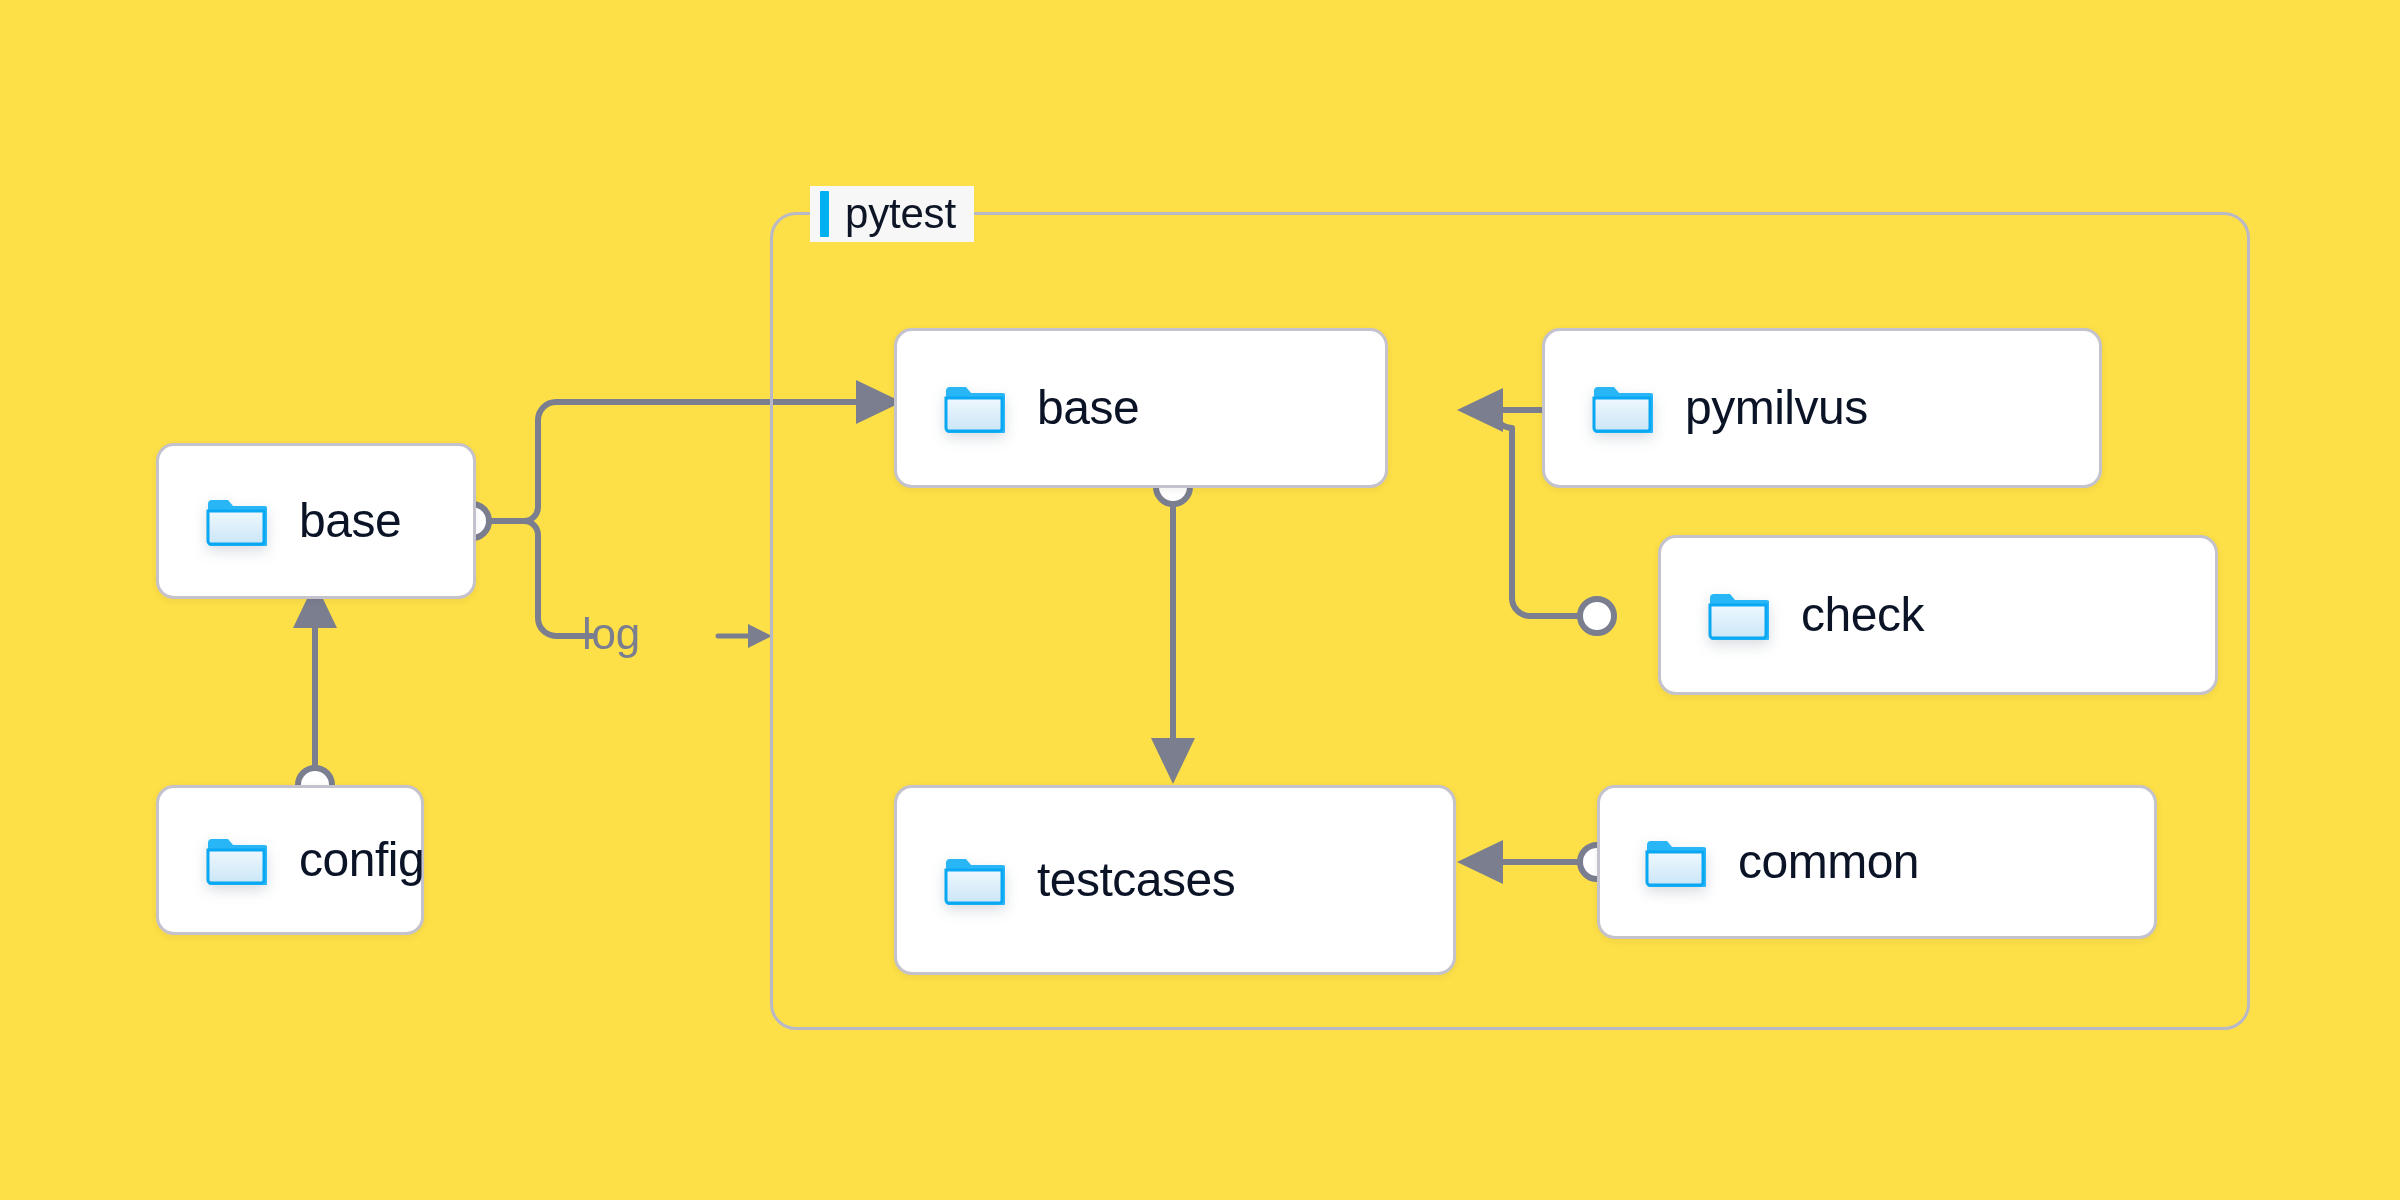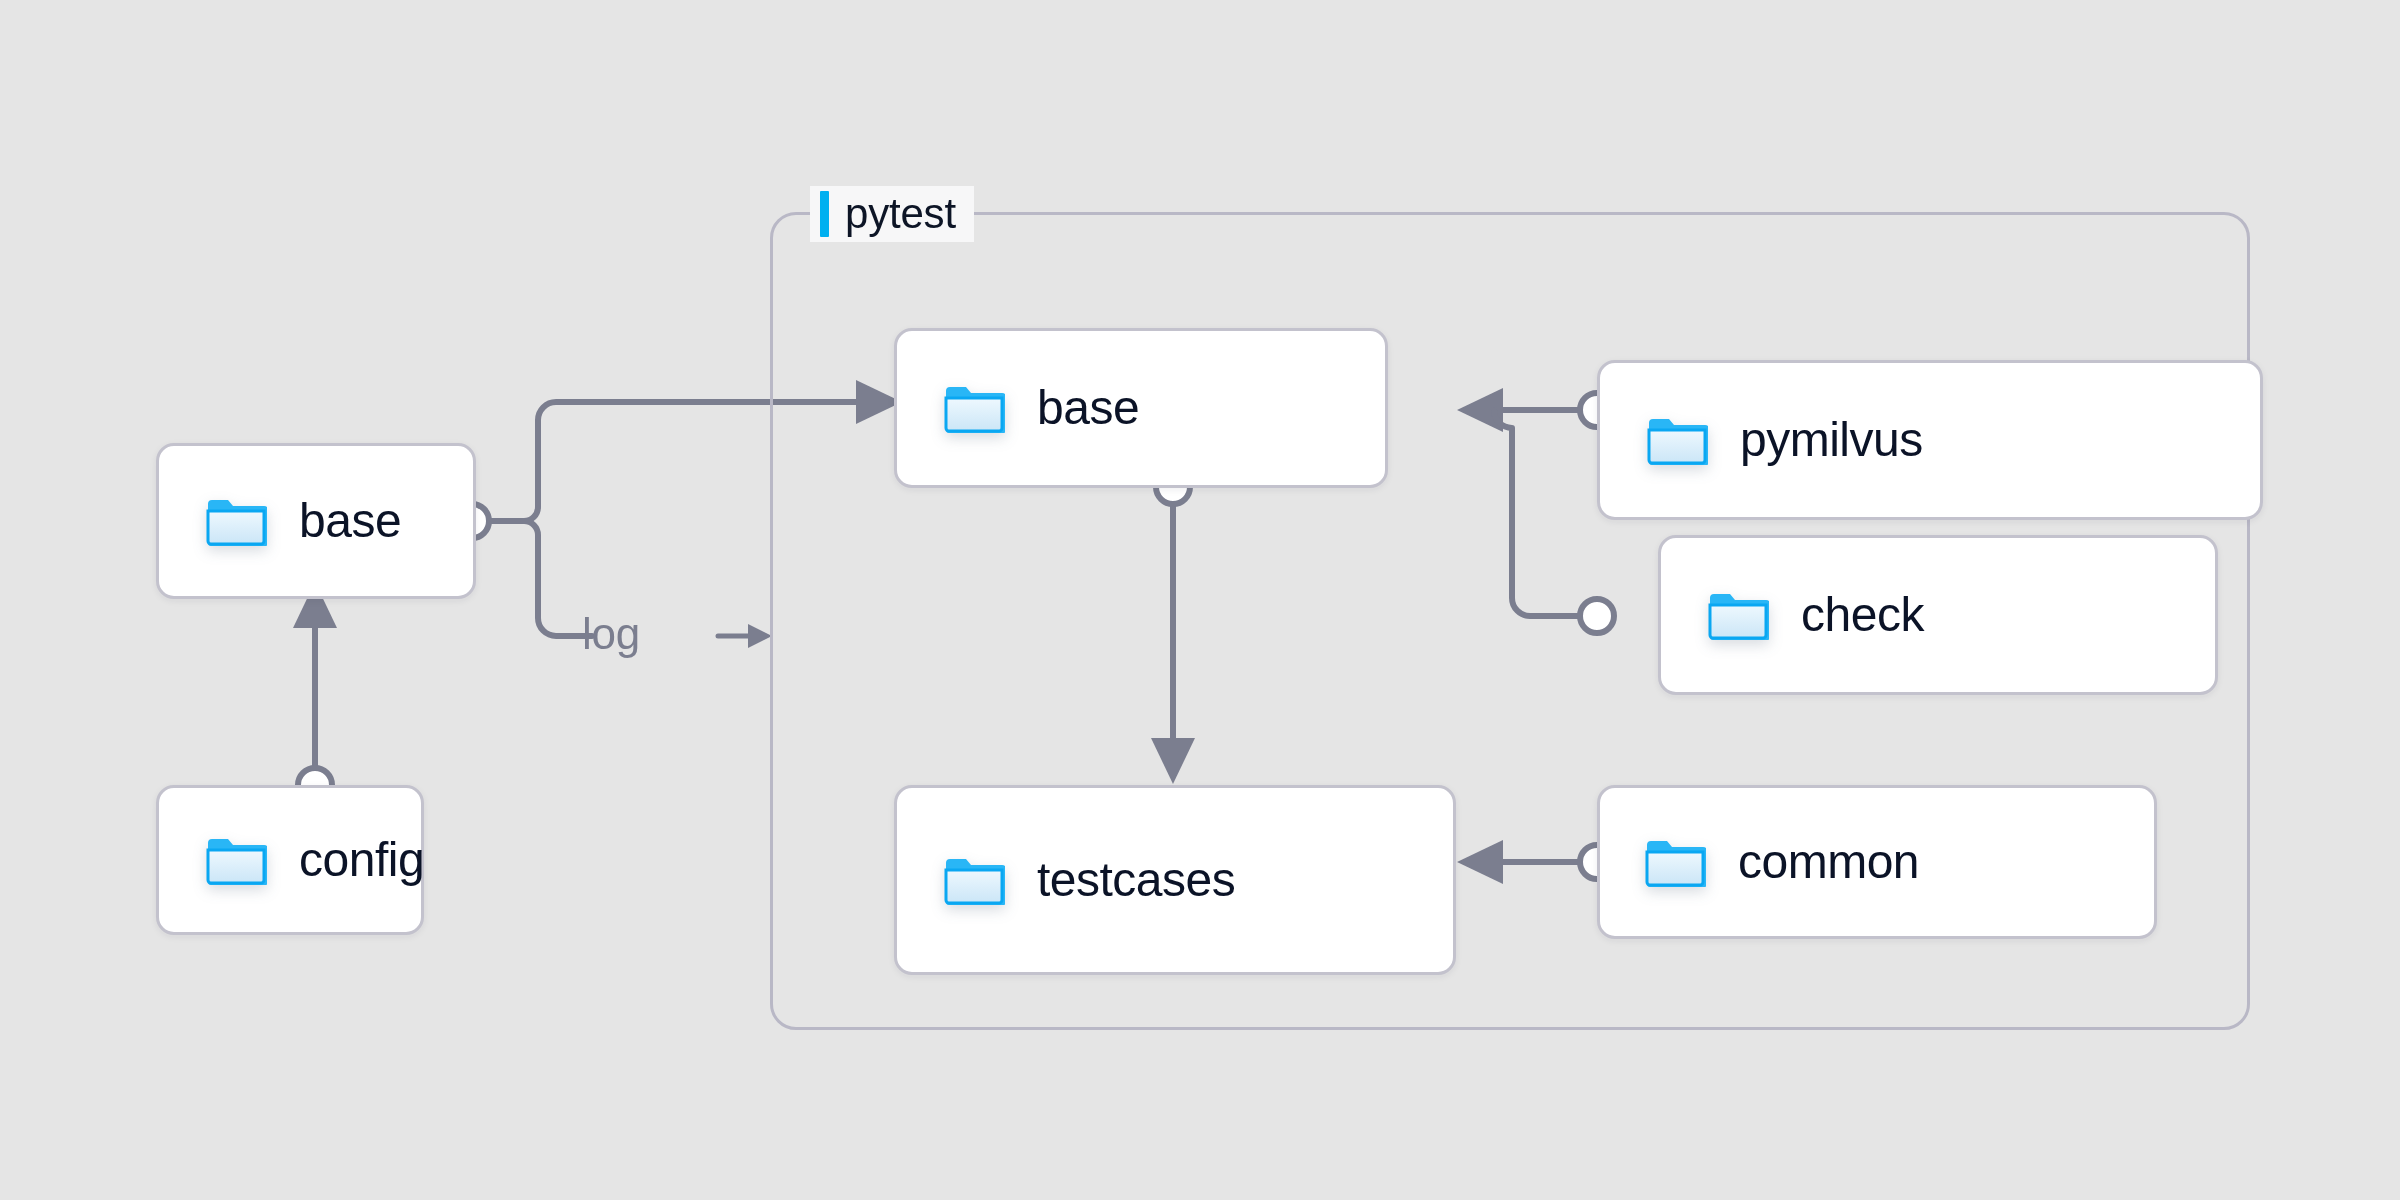--- a/index.html
+++ b/index.html
@@ -5,21 +5,21 @@
 <style>
   html, body {
     margin: 0;
     padding: 0;
     background: #f7f7f8;
   }
   #stage {
     position: relative;
     width: 2400px;
     height: 1200px;
-    background: #e5e5e5;
+    background: #fde047;
     font-family: "Liberation Sans", "DejaVu Sans", sans-serif;
     overflow: hidden;
   }
 
   
   #edges {
     position: absolute;
     left: 0;
     top: 0;
     width: 2400px;
@@ -206,21 +206,21 @@
   <div class="node" style="left:894px; top:785px; width:562px; height:190px;">
     <span class="folder-icon">
       <svg viewBox="0 0 62 52" width="62" height="52">
         <path d="M3 9 a4 4 0 0 1 4-4 h16 l5 6 h31 a4 4 0 0 1 4 4 v33 a3 3 0 0 1-3 3 H6 a3 3 0 0 1-3-3 Z" fill="#29b6f6"></path>
         <path d="M3 16 h56 v30 a3 3 0 0 1-3 3 H6 a3 3 0 0 1-3-3 Z" fill="url(#folderGrad)" stroke="#0aa7f2" stroke-width="3"></path>
       </svg>
     </span>
     <span class="node-label">testcases</span>
   </div>
 
-  <div class="node" style="left:1597px; top:328px; width:666px; height:160px;margin-top:32px;">
+  <div class="node" style="left:1542px; top:328px; width:560px; height:160px;">
     <span class="folder-icon">
       <svg viewBox="0 0 62 52" width="62" height="52">
         <path d="M3 9 a4 4 0 0 1 4-4 h16 l5 6 h31 a4 4 0 0 1 4 4 v33 a3 3 0 0 1-3 3 H6 a3 3 0 0 1-3-3 Z" fill="#29b6f6"></path>
         <path d="M3 16 h56 v30 a3 3 0 0 1-3 3 H6 a3 3 0 0 1-3-3 Z" fill="url(#folderGrad)" stroke="#0aa7f2" stroke-width="3"></path>
       </svg>
     </span>
     <span class="node-label">pymilvus</span>
   </div>
 
   <div class="node" style="left:1658px; top:535px; width:560px; height:160px;">

